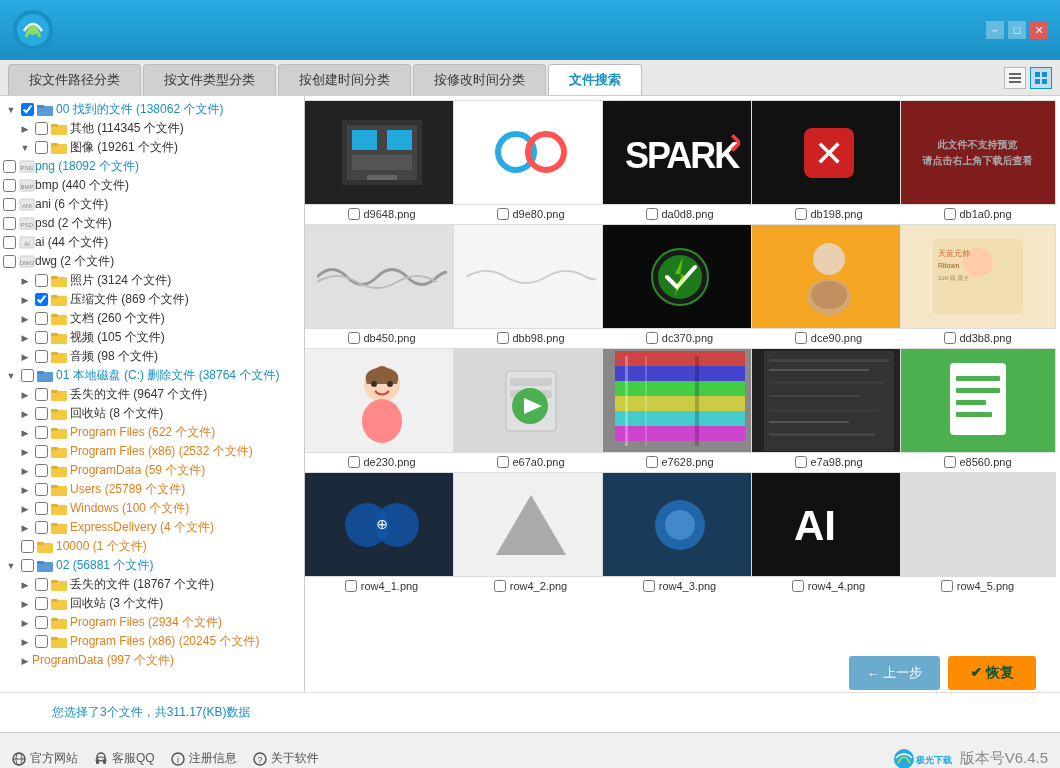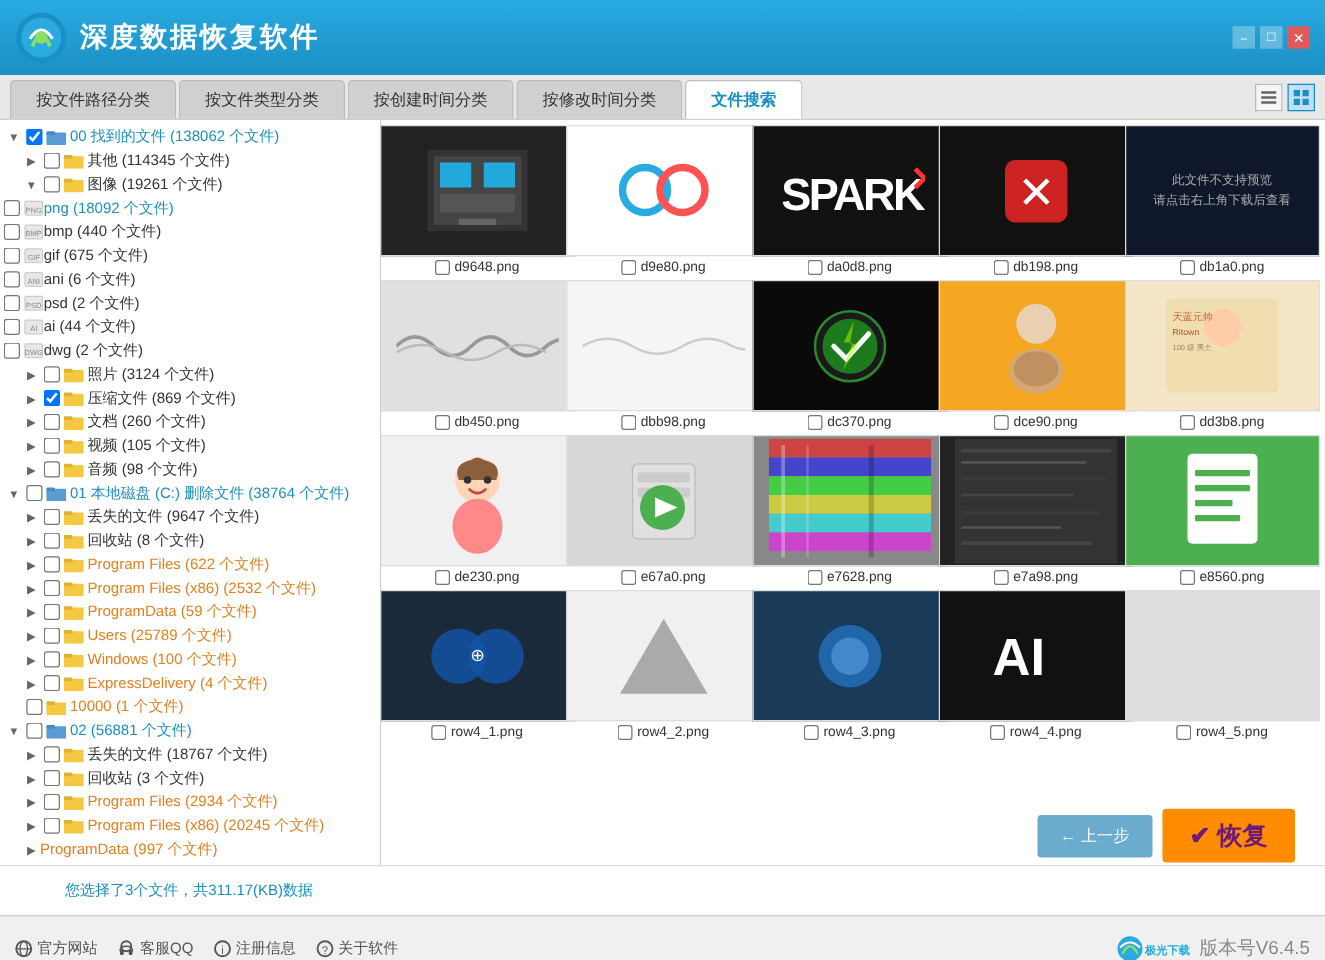--- a/index.html
+++ b/index.html
@@ -243,25 +243,25 @@
       background: #6aabce;
       color: white;
       border: none;
       padding: 8px 18px;
       cursor: pointer;
       font-size: 13px;
       border-radius: 3px;
     }
     .btn-recover {
       background: #ff8c00;
-      color: #701a75;
+      color: #14532d;
       border: none;
       padding: 8px 22px;
       cursor: pointer;
-      font-size: 20px;
+      font-size: 14px;
       font-weight: bold;
       border-radius: 3px;
     }
 
     
     .tree-panel::-webkit-scrollbar { width: 8px; }
     .tree-panel::-webkit-scrollbar-track { background: #f1f1f1; }
     .tree-panel::-webkit-scrollbar-thumb { background: #ccc; border-radius: 4px; }
     .grid-panel::-webkit-scrollbar { width: 10px; }
     .grid-panel::-webkit-scrollbar-track { background: #f1f1f1; }
@@ -277,21 +277,20 @@
 <div class="titlebar">
   <div class="titlebar-left">
 
     <svg class="logo-icon" viewBox="0 0 42 42">
       <circle cx="21" cy="21" r="20" fill="#1a8fc4"></circle>
       <circle cx="21" cy="21" r="16" fill="#29abe2"></circle>
       <path d="M14 28 Q21 10 28 28" stroke="#8ddf60" stroke-width="3" fill="none"></path>
       <path d="M12 22 Q21 8 30 22" stroke="#ffffff" stroke-width="2.5" fill="none"></path>
       <circle cx="21" cy="21" r="5" fill="#8ddf60"></circle>
     </svg>
-    <span class="app-title">深度数据恢复软件</span>
   </div>
   <div class="titlebar-controls">
     <button class="ctrl-btn">－</button>
     <button class="ctrl-btn">□</button>
     <button class="ctrl-btn close">✕</button>
   </div>
 </div>
 
 <div class="tabbar">
   <div class="tab">
@@ -373,28 +372,20 @@
 
     <div class="tree-item indent4">
       <input type="checkbox" class="tree-checkbox" style="">
       <svg width="16" height="13" viewBox="0 0 16 13">
           <rect x="1" y="1" width="14" height="11" rx="1" fill="#e8e8e8" stroke="#ccc"></rect>
           <text x="8" y="10" text-anchor="middle" font-size="6" fill="#888">BMP</text>
         </svg>
       <span class="tree-label">bmp   (440 个文件)</span>
     </div>
 
-    <div class="tree-item indent4">
-      <input type="checkbox" class="tree-checkbox" style="">
-      <svg width="16" height="13" viewBox="0 0 16 13">
-          <rect x="1" y="1" width="14" height="11" rx="1" fill="#e8e8e8" stroke="#ccc"></rect>
-          <text x="8" y="10" text-anchor="middle" font-size="6" fill="#888">GIF</text>
-        </svg>
-      <span class="tree-label">gif    (675 个文件)</span>
-    </div>
 
     <div class="tree-item indent4">
       <input type="checkbox" class="tree-checkbox" style="">
       <svg width="16" height="13" viewBox="0 0 16 13">
           <rect x="1" y="1" width="14" height="11" rx="1" fill="#e8e8e8" stroke="#ccc"></rect>
           <text x="8" y="10" text-anchor="middle" font-size="6" fill="#888">ANI</text>
         </svg>
       <span class="tree-label">ani    (6 个文件)</span>
     </div>
 
@@ -672,21 +663,21 @@
             <text x="35" y="48" font-size="36" text-anchor="middle" fill="white">✕</text>
           </svg>
         </div>
         <div class="thumb-label">
           <input type="checkbox" class="file-checkbox" style="">
           <span>db198.png</span>
         </div>
       </div>
 
       <div class="grid-cell">
-        <div class="thumb-box img-db1a0" style="background:#0f172a;">
+        <div class="thumb-box img-db1a0" style="background:#7f1d1d;font-weight:bold;">
           <div style="color:#aaa; font-size:10px; text-align:center; padding:6px; line-height:16px;">此文件不支持预览<br>请点击右上角下载后查看</div>
         </div>
         <div class="thumb-label">
           <input type="checkbox" class="file-checkbox" style="">
           <span>db1a0.png</span>
         </div>
       </div>
     </div>
 
     <div class="grid-row">

